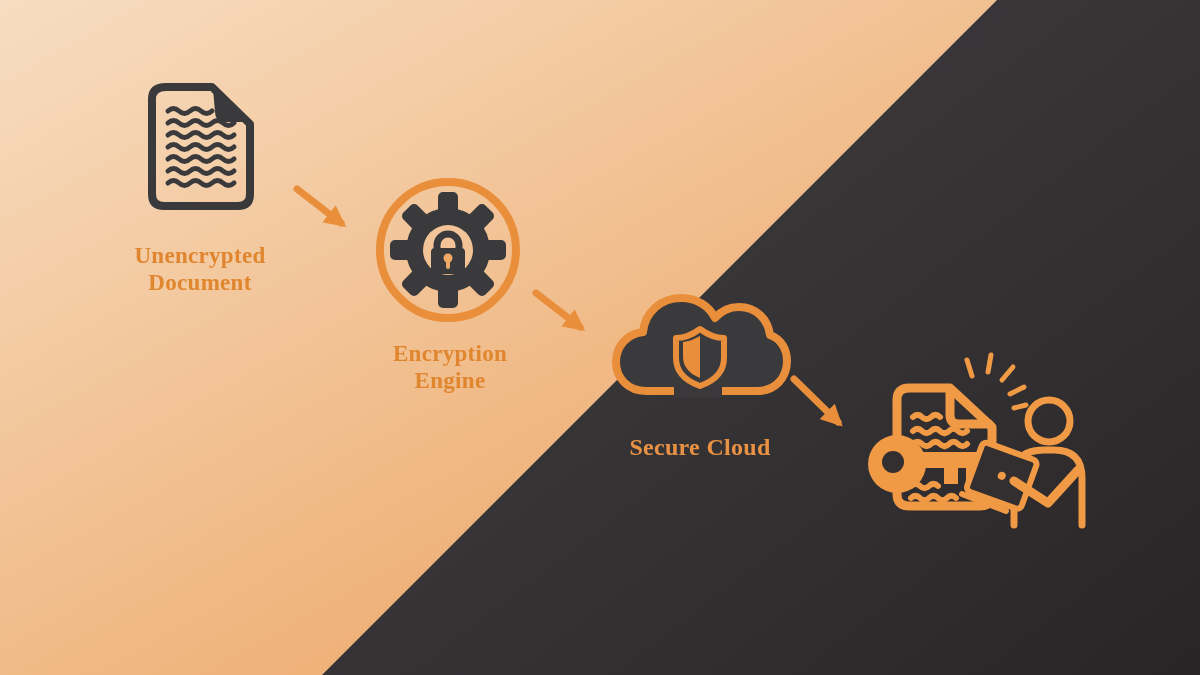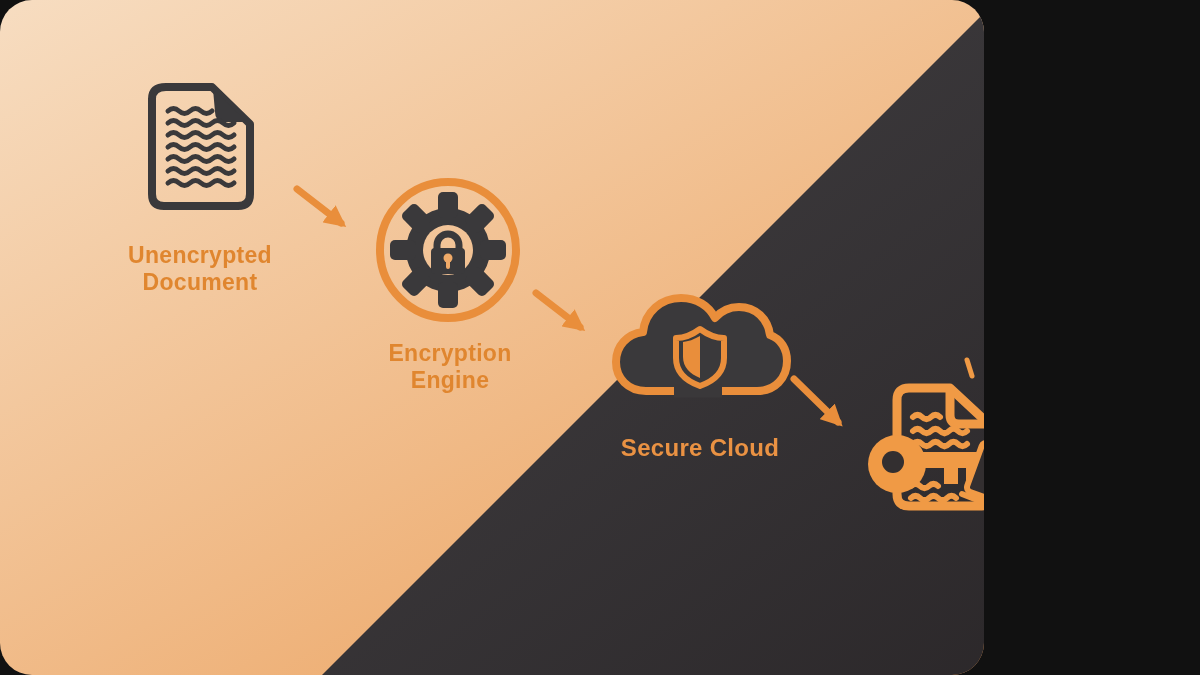--- a/index.html
+++ b/index.html
@@ -1,19 +1,18 @@
 <!DOCTYPE html>
 <html style="--bg-light-1: #f7ddc1; --bg-light-2: #eb9f5a; --bg-dark-1: #434144; --bg-dark-2: #292527; --bg-dark-deep: #332f30; --gap-dark: #3a383a; --accent: #e98e3b; --accent-bright: #f09a45; --icon-dark: #3a393b; --label-light: #e0862f; --label-dark: #ea9243;"><head>
 <meta charset="utf-8">
 <style>
   html,body{margin:0;padding:0;background:#111;}
   .stage{
-    position:relative;width:984px;height:675px;overflow:hidden;
-    font-family:Liberation Sans, sans-serif;
-    border-radius:32px;
+    position:relative;width:1200px;height:675px;overflow:hidden;
+    font-family:Liberation Serif, serif;
   }
   .stage svg{position:absolute;left:0;top:0;}
   .label{
     position:absolute;text-align:center;font-weight:bold;
     font-size:23px;line-height:27px;letter-spacing:.3px;
   }
   .on-light{color:var(--label-light,#e0862f);}
   .on-dark{color:var(--label-dark,#ea9243);}
   .lbl-secure{font-size:24px;}
   

